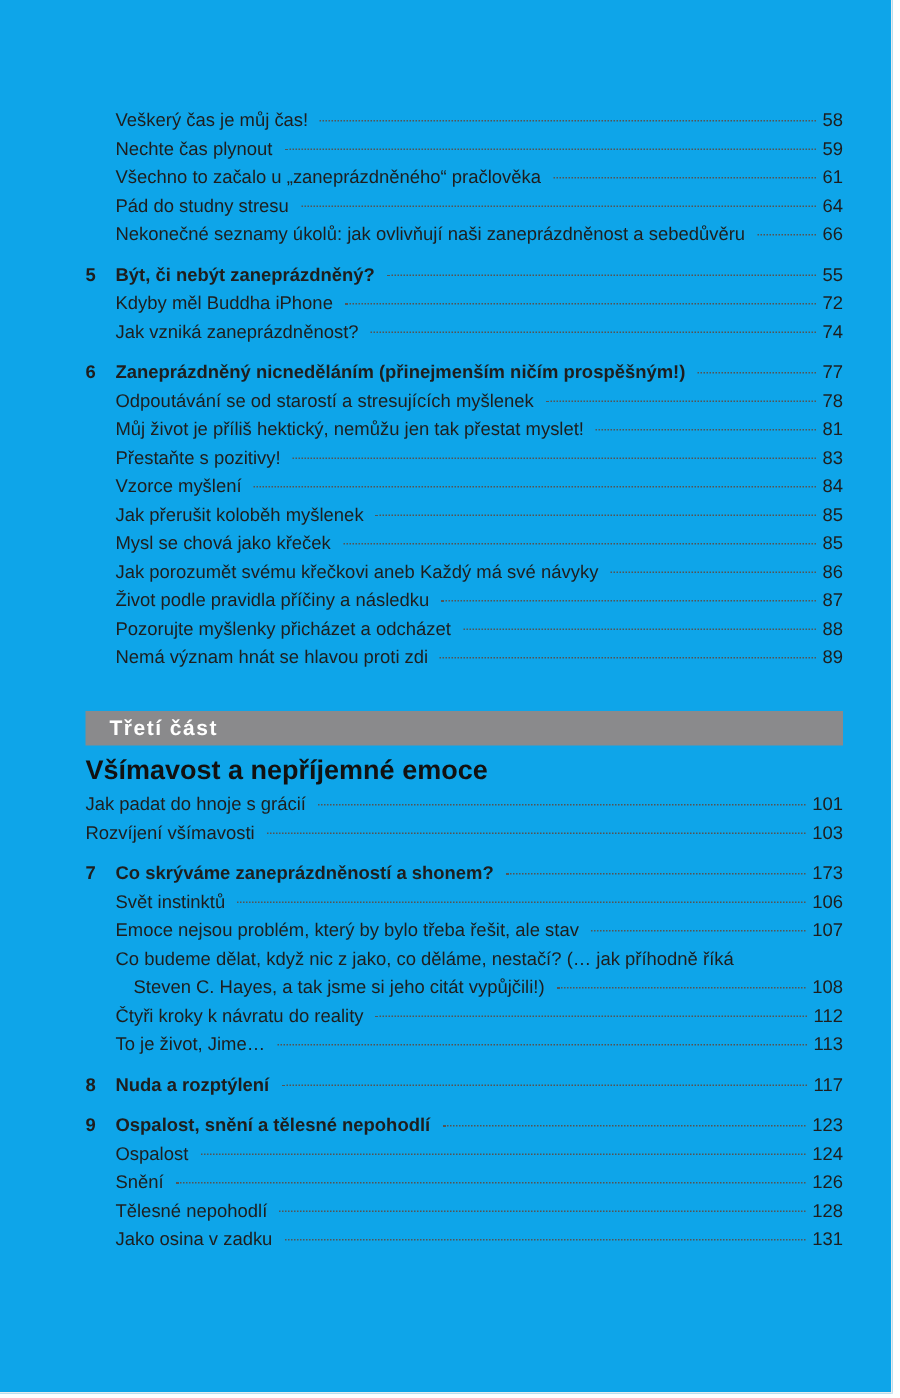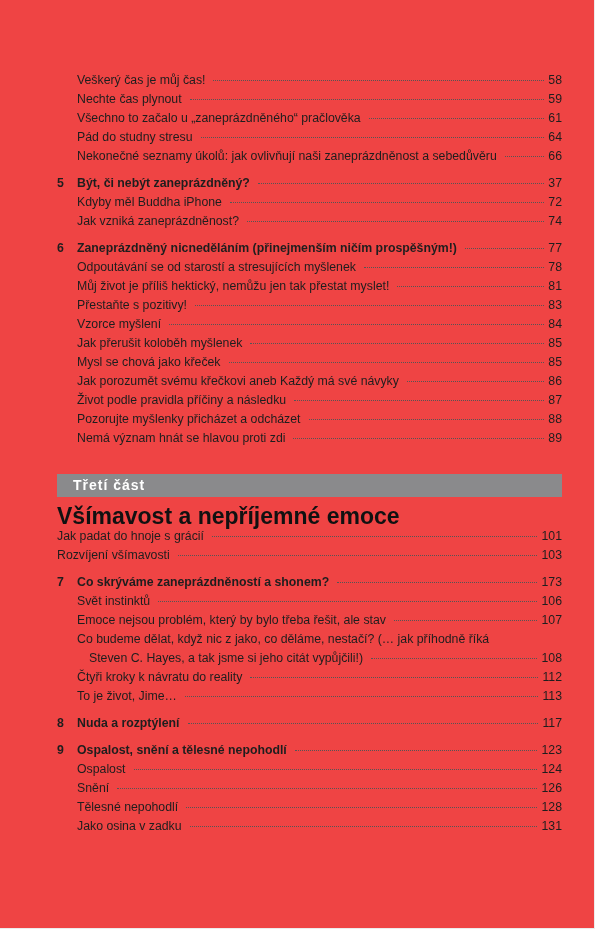--- a/index.html
+++ b/index.html
@@ -5,21 +5,21 @@
   html, body { margin: 0; padding: 0; }
   body {
     width: 600px; height: 932px; overflow: hidden;
     background: #ffffff;
     font-family: "Liberation Sans", "DejaVu Sans", sans-serif;
     color: #1e1e1e;
     position: relative;
   }
   .page {
     position: absolute; left: 0; top: 0; width: 594px; height: 928px;
-    background: #ef4444;
+    background: #0ea5e9;
     border-right: 1px solid #ececec;
     border-bottom: 1px solid #ececec;
   }
   .toc {
     position: absolute; left: 57px; width: 505px;
   }
   .row {
     display: flex; align-items: baseline;
     height: 19px; line-height: 19px;
     font-size: 12.3px;
@@ -42,21 +42,21 @@
   .gap { height: 8px; }
   .part-band {
     position: absolute; left: 57px; top: 474px; width: 505px; height: 23px;
     background: #8a8a8c;
     color: #ffffff; font-weight: bold; font-size: 14px;
     line-height: 23px; letter-spacing: 1px;
   }
   .part-band span { padding-left: 16px; }
   .part-heading {
     position: absolute; left: 57px; top: 503px;
-    font-size: 23px; font-weight: bold; color: #111;
+    font-size: 18px; font-weight: bold; color: #111;
   }
 </style>
 </head>
 <body>
 
 <div class="page">
 
   <div class="toc" style="top:71px;">
     <div class="row">
         <span class="indent"></span>
@@ -88,21 +88,21 @@
         <span class="leader"></span>
         <span class="page-no">66</span>
       </div>
 
     <div class="gap"></div>
 
     <div class="row bold">
         <span class="num">5</span>
         <span class="title">Být, či nebýt zaneprázdněný?</span>
         <span class="leader"></span>
-        <span class="page-no">37</span>
+        <span class="page-no">55</span>
       </div>
     <div class="row">
         <span class="indent"></span>
         <span class="title">Kdyby měl Buddha iPhone</span>
         <span class="leader"></span>
         <span class="page-no">72</span>
       </div>
     <div class="row">
         <span class="indent"></span>
         <span class="title">Jak vzniká zaneprázdněnost?</span>

